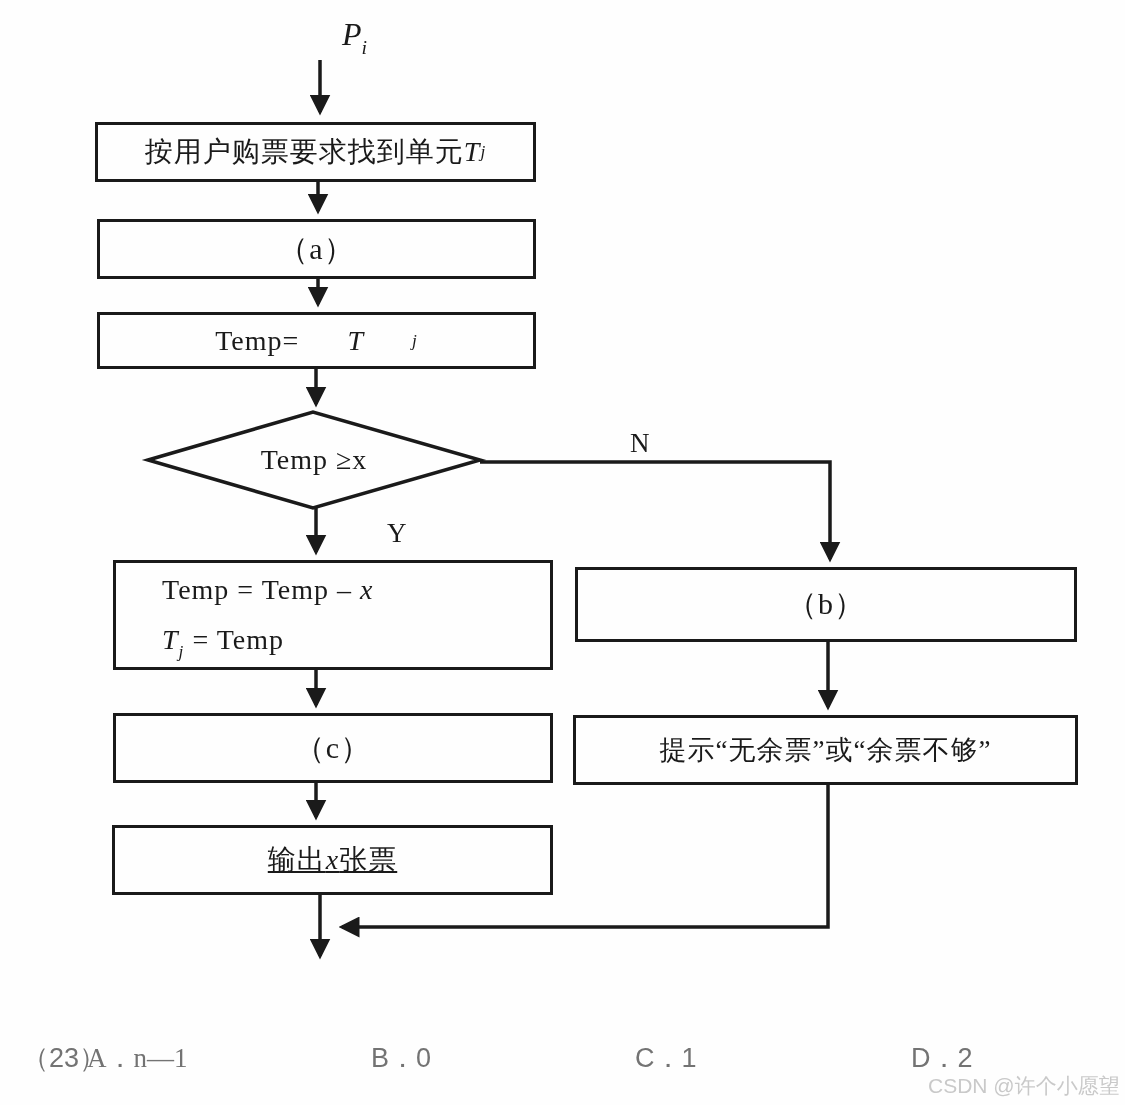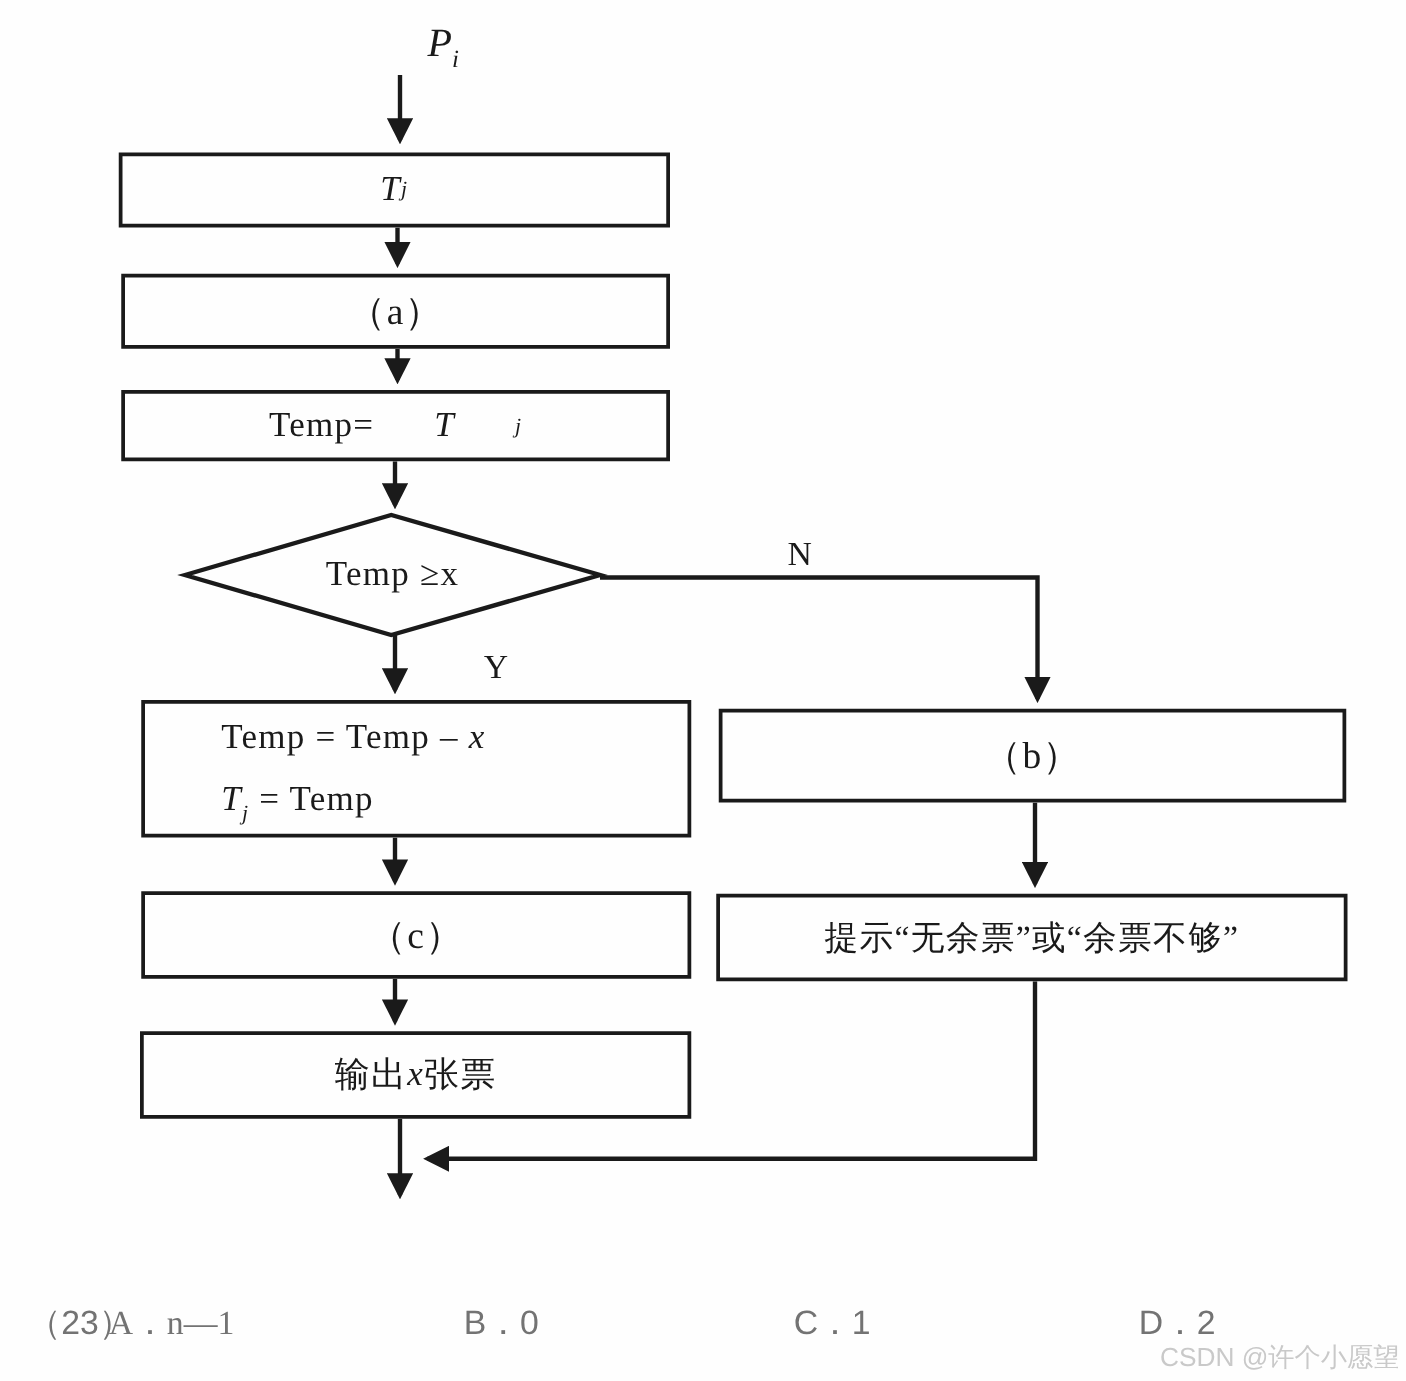--- a/index.html
+++ b/index.html
@@ -39,21 +39,21 @@
   .node sub, .flabel sub {
     font-size: 0.62em;
     font-style: italic;
     vertical-align: -0.45em;
     line-height: 0;
   }
   .node.multiline {
     flex-direction: column;
     align-items: flex-start;
     justify-content: center;
-    padding-left: 61px;
+    padding-left: 46px;
     line-height: 50px;
   }
   .paren { font-size: 30px; }
   .diamond-label {
     position: absolute;
     left: 148px;
     top: 412px;
     width: 332px;
     height: 96px;
     display: flex;
@@ -127,20 +127,21 @@
     <path d="M320,895 L320,956" stroke="#1a1a1a" stroke-width="3.5" marker-end="url(#arrow)"></path>
 
     <polygon points="148,460 313,412 480,460 313,508" fill="#fefefe" stroke="#1a1a1a" stroke-width="3.5"></polygon>
   </svg>
 
   <div class="flabel" id="start-label">
     <span>P</span><sub>i</sub>
   </div>
 
   <div class="node" style="left:95px; top:122px; width:441px; height:60px;">
+    <span>按用户购票要求找到单元 </span>
       <span class="v">T</span>
       <sub>j</sub>
   </div>
 
   <div class="node paren" style="left:97px; top:219px; width:439px; height:60px;">
     <span>（a）</span>
   </div>
 
   <div class="node" style="left:97px; top:312px; width:439px; height:57px;gap:48px;">
     <span>Temp= </span>
@@ -158,21 +159,21 @@
 
   <div class="node multiline" style="left:113px; top:560px; width:440px; height:110px;">
     <span><span>Temp = Temp – </span><span class="v">x</span></span>
     <span><span class="v">T</span><sub>j</sub><span> = Temp</span></span>
   </div>
 
   <div class="node paren" style="left:113px; top:713px; width:440px; height:70px;">
     <span>（c）</span>
   </div>
 
-  <div class="node" style="left:112px; top:825px; width:441px; height:70px;">
+  <div class="node" style="left:112px; top:825px; width:441px; height:70px;text-decoration:underline;">
     <span>输出 </span>
       <span class="v">x</span>
       <span> 张票</span>
   </div>
 
   <div class="node paren" style="left:575px; top:567px; width:502px; height:75px;">
     <span>（b）</span>
   </div>
 
   <div class="node" style="left:573px; top:715px; width:505px; height:70px; font-size:27px;">

